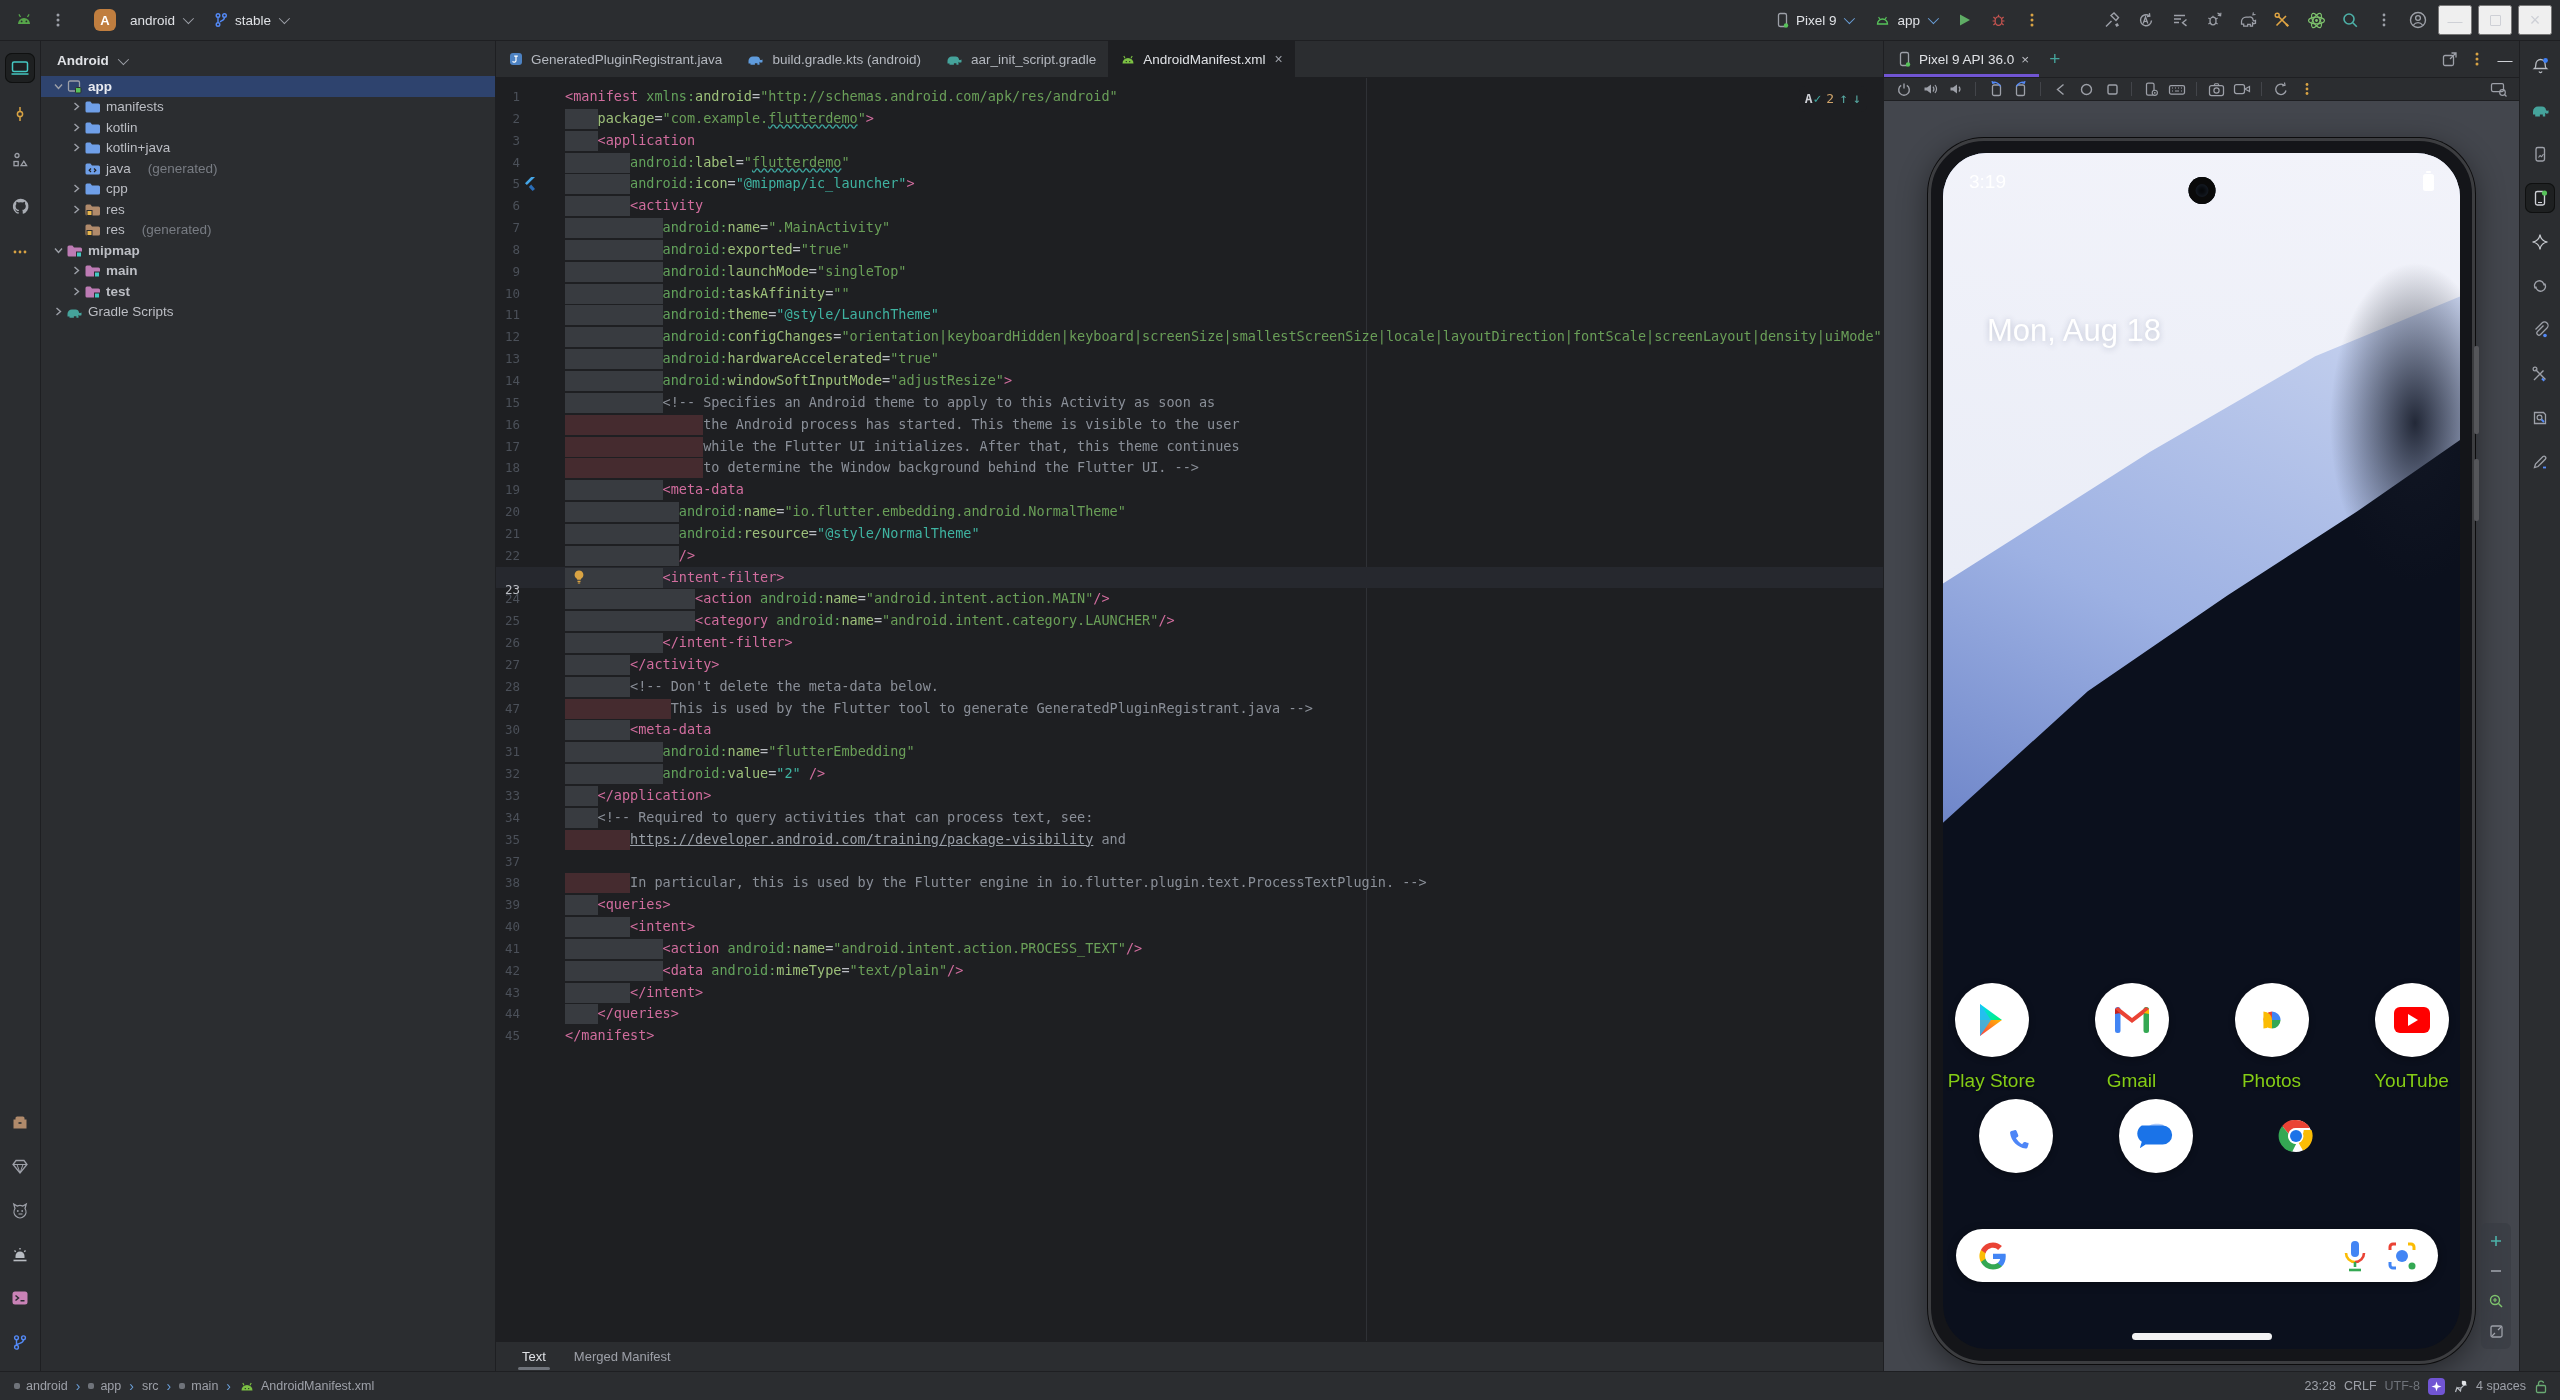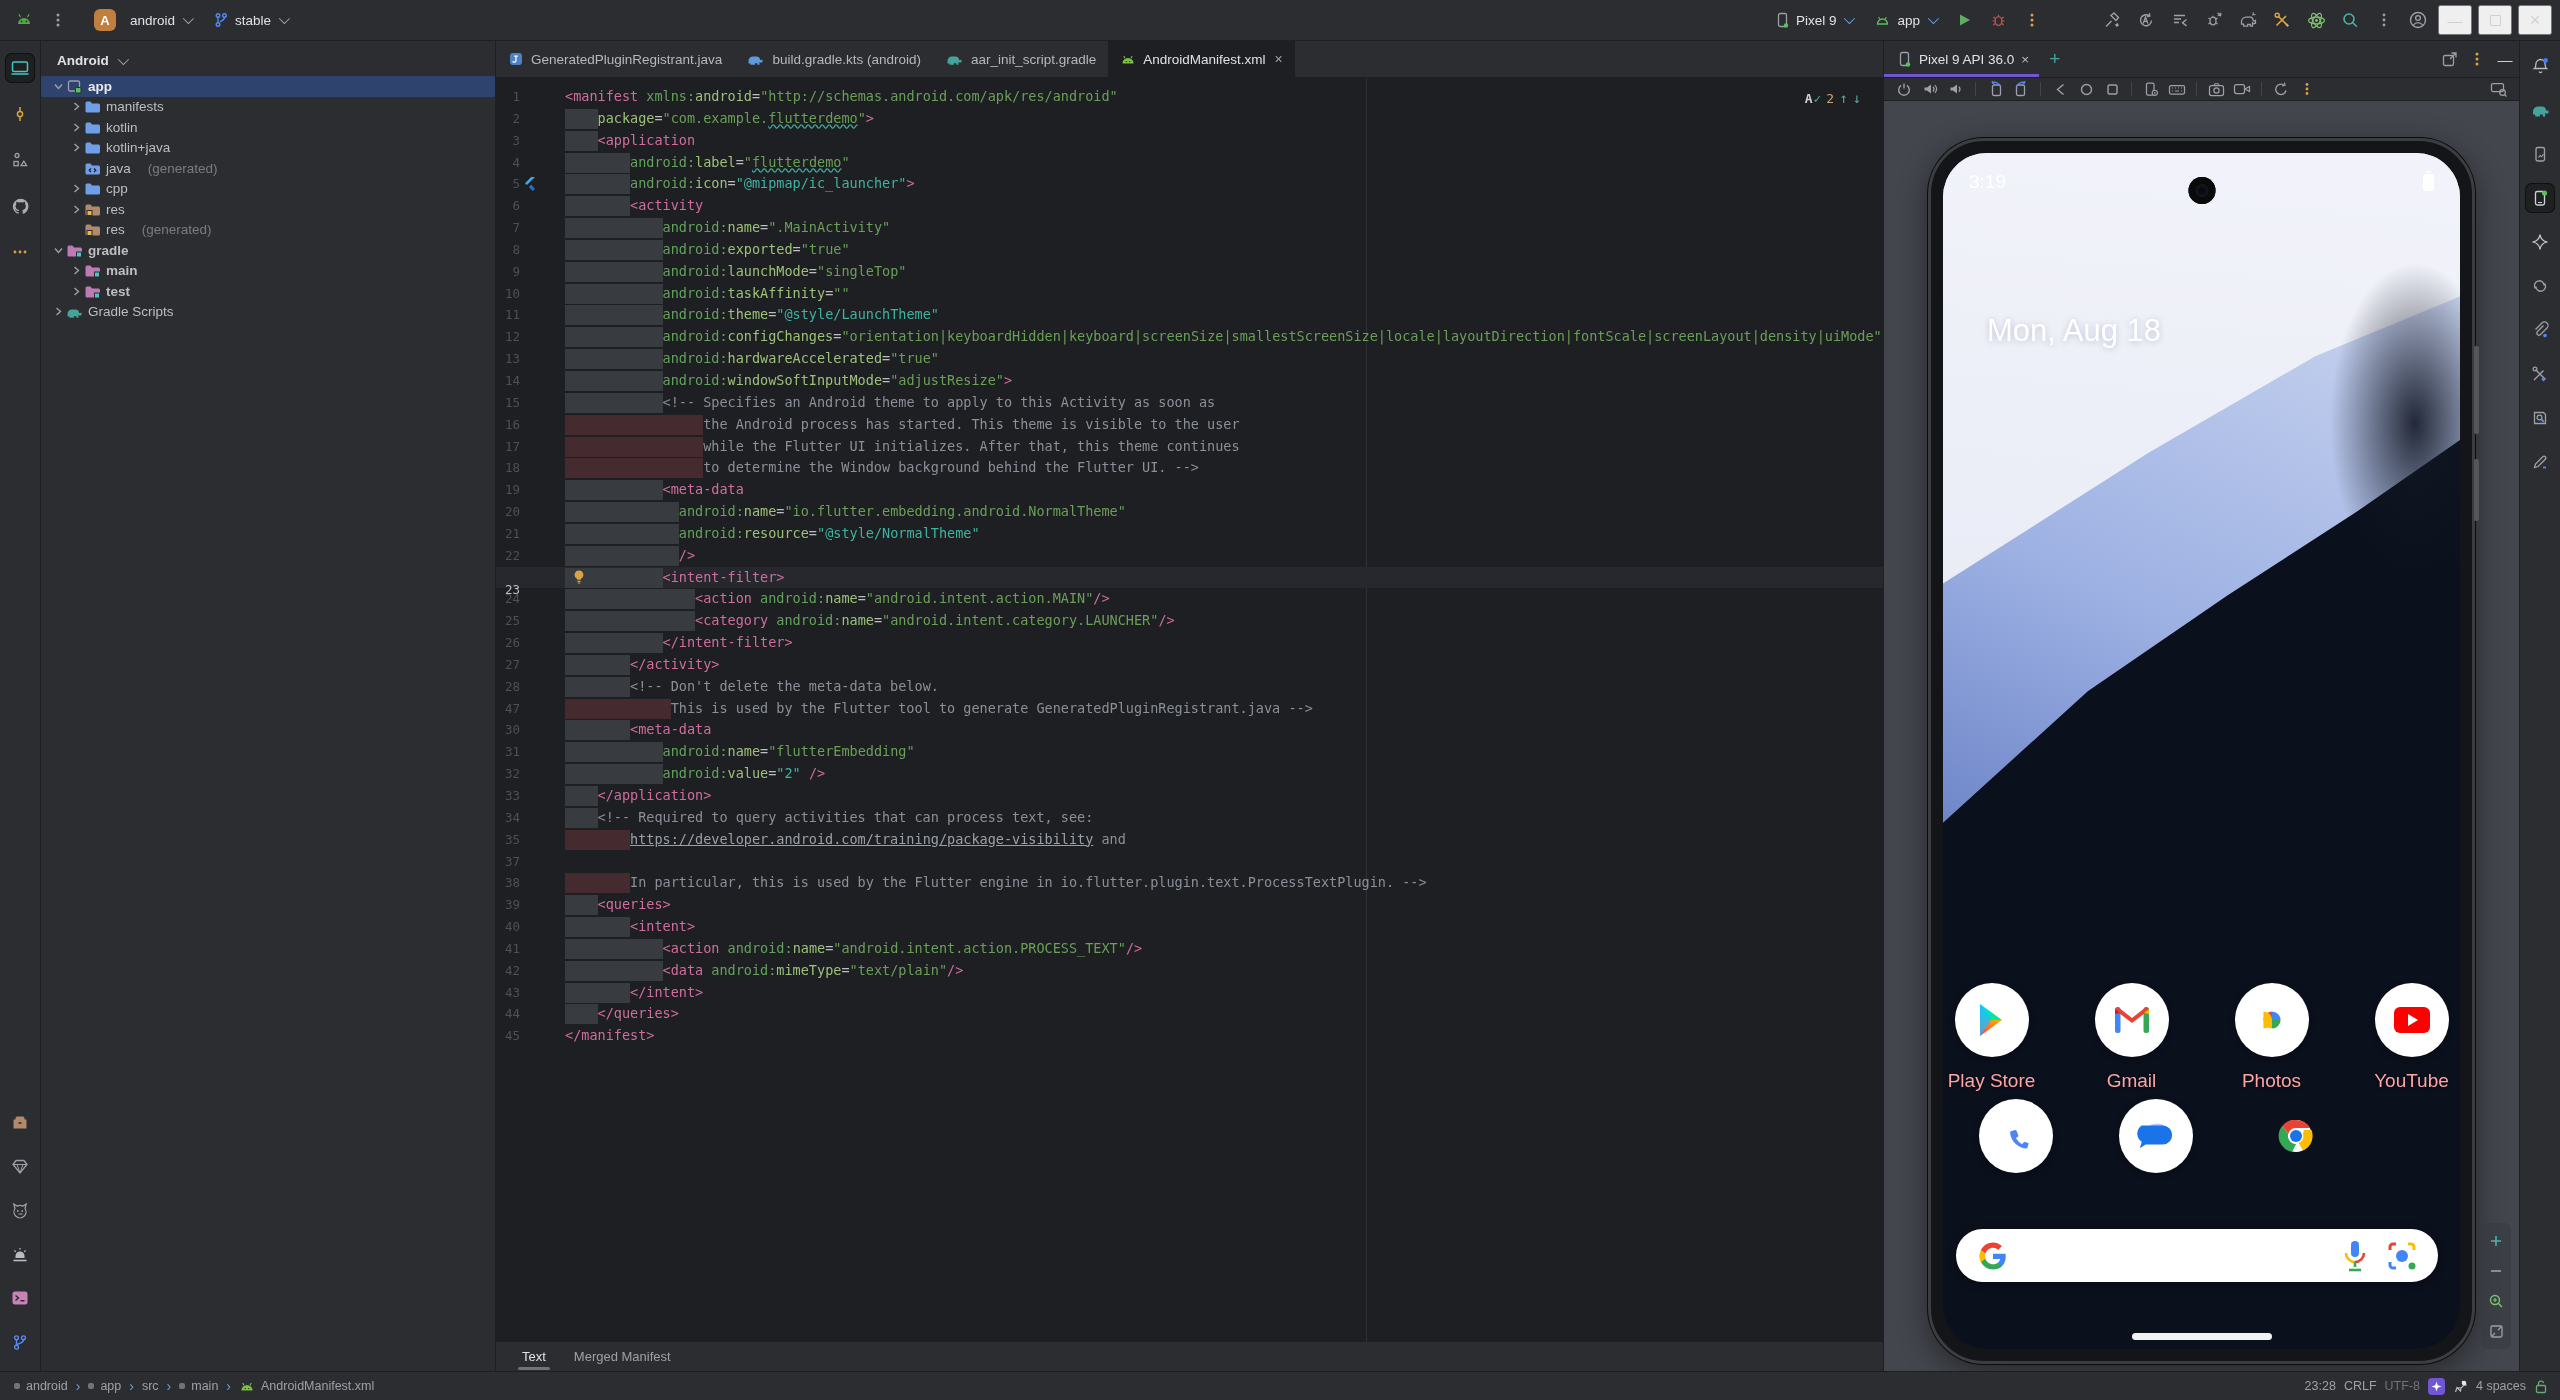--- a/index.html
+++ b/index.html
@@ -86,21 +86,21 @@
 .wp-light{position:absolute;inset:0;background:linear-gradient(185deg,#f2f3fa 0%,#e6eaf5 55%,#dde3f1 100%);clip-path:polygon(0 0,100% 0,100% 12%,72% 17%,40% 25%,0 36%);}
 .wp-smudge{position:absolute;right:-40px;top:110px;width:170px;height:320px;background:radial-gradient(closest-side,rgba(18,23,36,.9),rgba(18,23,36,0));}
 .ph-status{position:absolute;top:18px;left:0;right:0;display:flex;justify-content:space-between;align-items:center;padding:0 26px;color:#fff;font-size:19px;}
 .camhole{position:absolute;top:24px;left:50%;transform:translateX(-50%);width:27px;height:27px;border-radius:50%;background:#000;box-shadow:inset 0 0 0 7px #0a0a0a,inset 0 0 6px 8px #1c2430;}
 .battery{width:11px;height:17px;background:#fff;border-radius:2.5px;position:relative;}
 .battery::before{content:"";position:absolute;top:-3px;left:3px;right:3px;height:2px;background:#fff;border-radius:1px;}
 .ph-date{position:absolute;top:160px;left:44px;color:#fff;font-size:31px;font-weight:400;text-shadow:0 1px 6px rgba(40,50,90,.25);}
 .appgrid{position:absolute;left:0;right:0;top:830px;display:flex;justify-content:center;gap:48px;}
 .appcol{width:92px;display:flex;flex-direction:column;align-items:center;gap:13px;}
 .appcirc{width:74px;height:74px;border-radius:50%;background:#fff;display:flex;align-items:center;justify-content:center;box-shadow:0 2px 6px rgba(0,0,0,.35);}
-.applabel{color:#fca5a5;font-size:19px;white-space:nowrap;text-shadow:0 1px 3px rgba(0,0,0,.5);}
+.applabel{color:#84cc16;font-size:19px;white-space:nowrap;text-shadow:0 1px 3px rgba(0,0,0,.5);}
 .dock{position:absolute;left:0;right:0;top:946px;display:flex;justify-content:flex-start;gap:48px;padding-left:27px;}
 .dock .appcol{gap:0;}
 .searchbar{position:absolute;left:13px;right:22px;top:1076px;height:53px;border-radius:27px;background:#fff;display:flex;align-items:center;padding:0 20px;box-shadow:0 2px 8px rgba(0,0,0,.4);}
 .searchbar .grow{flex:1;}
 .homebar{position:absolute;left:50%;transform:translateX(-50%);top:1180px;width:140px;height:7px;border-radius:4px;background:#fff;opacity:.95;}
 .zoomctl{position:absolute;right:8px;bottom:22px;width:30px;border-radius:6px;background:rgba(55,58,65,.55);display:flex;flex-direction:column;align-items:center;gap:10px;padding:8px 0;}
 
 .statusbar{height:29px;background:#2b2d30;border-top:1px solid #1e1f22;display:flex;align-items:center;justify-content:space-between;padding:0 12px 0 14px;font-size:12.5px;color:#9da0a8;}
 .crumbs{display:flex;align-items:center;gap:8px;}
 .crumb{display:flex;align-items:center;gap:6px;cursor:default;}
@@ -478,21 +478,21 @@
               <svg width="9" height="9">
                 <path d="M1 2.5l3.5 4L8 2.5" fill="none" stroke="#9da0a8" stroke-width="1.4"></path>
               </svg>
             </span>
             <span class="ticon">
               <svg width="17" height="15">
                 <path d="M1.5 4A1.5 1.5 0 0 1 3 2.5h3.4L8 4.4h6.5A1.5 1.5 0 0 1 16 5.9v6.1a1.5 1.5 0 0 1-1.5 1.5H3A1.5 1.5 0 0 1 1.5 12z" fill="#bd7bb4"></path>
                 <rect x="10.5" y="9" width="5" height="5" fill="#45c8c2" stroke="#2b2d30"></rect>
               </svg>
             </span>
-            <span>gradle</span>
+            <span>mipmap</span>
           </div>
           <div class="trow b" style="padding-left: 28px;">
             <span class="tchev">
               <svg width="9" height="9">
                 <path d="M2.5 1l4 3.5-4 3.5" fill="none" stroke="#9da0a8" stroke-width="1.4"></path>
               </svg>
             </span>
             <span class="ticon">
               <svg width="17" height="15">
                 <path d="M1.5 4A1.5 1.5 0 0 1 3 2.5h3.4L8 4.4h6.5A1.5 1.5 0 0 1 16 5.9v6.1a1.5 1.5 0 0 1-1.5 1.5H3A1.5 1.5 0 0 1 1.5 12z" fill="#bd7bb4"></path>

